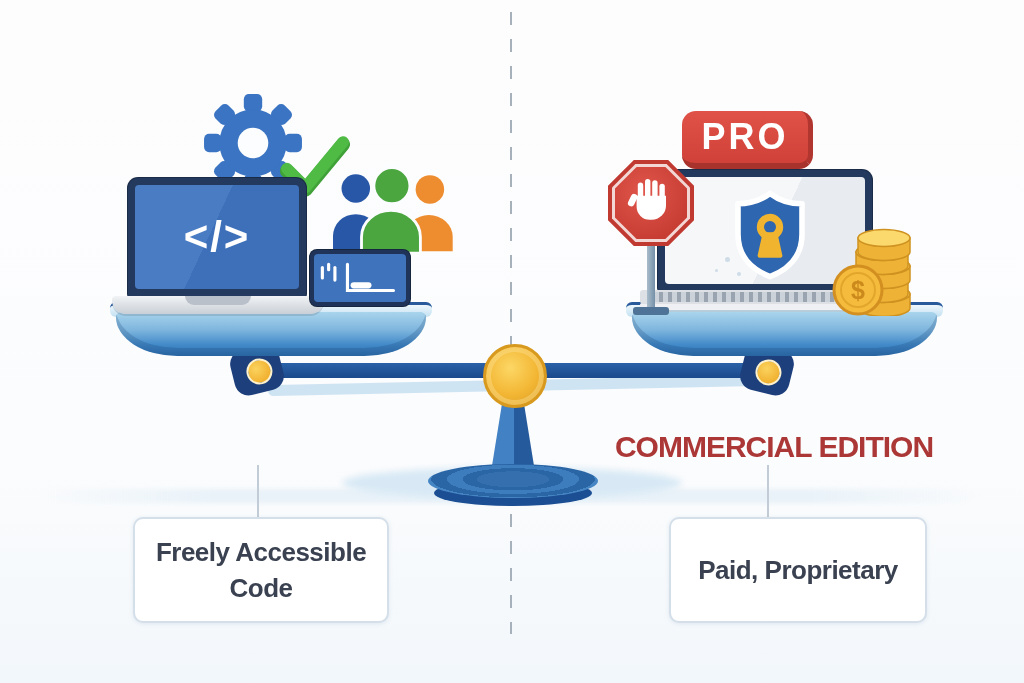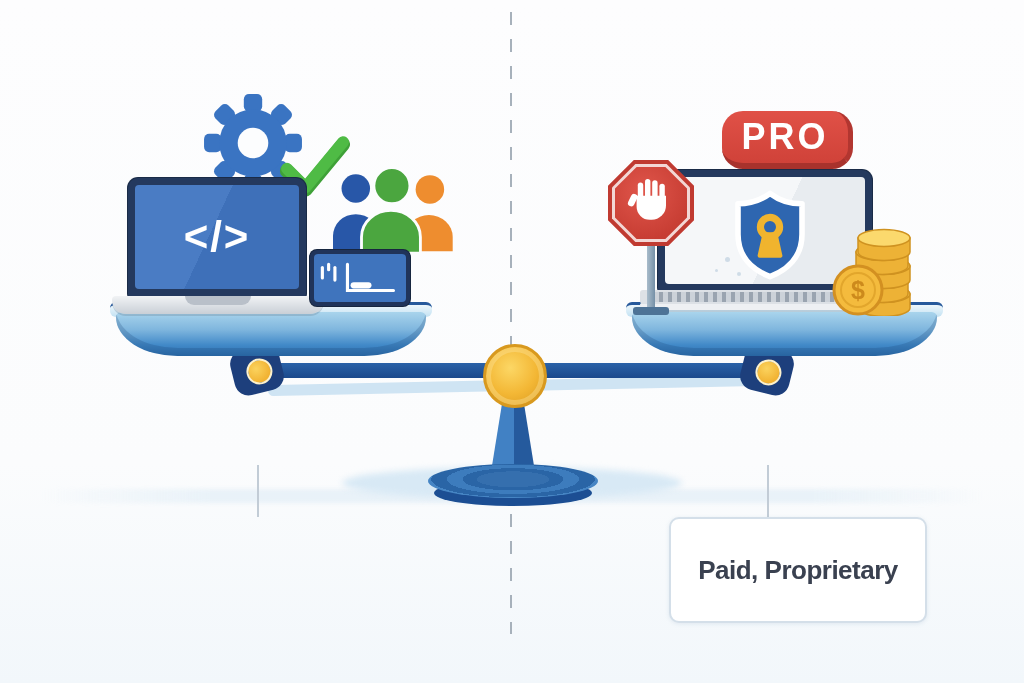--- a/index.html
+++ b/index.html
@@ -67,21 +67,21 @@
   .laptop-b{left:640px;top:170px;width:250px;height:148px;z-index:7;}
   .lb-bezel{left:18px;top:0;width:214px;height:122px;background:#24395e;border-radius:10px 10px 4px 4px;box-shadow:0 0 0 1px #1a2b47;}
   .lb-screen{left:25px;top:7px;width:200px;height:107px;border-radius:4px;
         background:linear-gradient(115deg,#f5f7f9 0 55%,#e8ecf0 55%);}
   .sparkle{width:5px;height:5px;border-radius:50%;background:#c6d4e2;opacity:.8;}
   .lb-shield{left:90px;top:20px;width:80px;height:90px;}
   .lb-deck{left:0;top:120px;width:250px;height:20px;background:#dde1e6;border-radius:3px 3px 10px 10px;box-shadow:0 2px 0 rgba(90,110,130,.25);}
   .lb-keys{left:10px;top:122px;width:230px;height:10px;border-radius:2px;
         background:repeating-linear-gradient(90deg,#9aa4b0 0 4px,#ccd2d9 4px 9px);}
   .lb-front{left:0;top:134px;width:250px;height:6px;background:#eef0f3;border-radius:0 0 10px 10px;}
-  .pro{left:722px;top:111px;width:126px;height:52px;z-index:8;border-radius:21px;
+  .pro{left:682px;top:111px;width:126px;height:52px;z-index:8;border-radius:14px;
         background:linear-gradient(180deg,#e05147,#d04239);
         border-right:5px solid #b23630;border-bottom:6px solid #a8322c;
         display:flex;align-items:center;justify-content:center;
         color:#fff;font-weight:bold;font-size:36px;letter-spacing:3px;}
   .stop{left:606px;top:160px;width:92px;height:155px;z-index:9;}
   .stop-pole{left:41px;top:78px;width:8px;height:72px;background:linear-gradient(90deg,#a9bccb,#7590a7);}
   .stop-base{left:27px;top:147px;width:36px;height:8px;background:#4e7396;border-radius:3px;}
   .octa{left:2px;top:0;width:86px;height:86px;}
   .oct{clip-path:polygon(30% 0,70% 0,100% 30%,100% 70%,70% 100%,30% 100%,0 70%,0 30%);}
   .o1{inset:0;background:#c03a31;}
@@ -285,20 +285,25 @@
         </g>
       </g>
       <g>
         <circle cx="26" cy="76" r="24" fill="#f4bb3d" stroke="#d39021" stroke-width="3"></circle>
         <circle cx="26" cy="76" r="17" fill="none" stroke="#e2a62c" stroke-width="2"></circle>
         <text x="26" y="85" text-anchor="middle" font-size="25" font-weight="bold" fill="#cd8a1c">$</text>
       </g>
     </svg>
   </div>
 
+  <div class="abs title title-right">COMMERCIAL EDITION</div>
   <div class="abs connector" style="left:257px;"></div>
   <div class="abs connector" style="left:767px;"></div>
 
+  <div class="abs caption-box box-left">
+    <span>Freely Accessible</span>
+    <span>Code</span>
+  </div>
   <div class="abs caption-box box-right">
     <span>Paid, Proprietary</span>
   </div>
 
 </div>
 
 </body></html>

